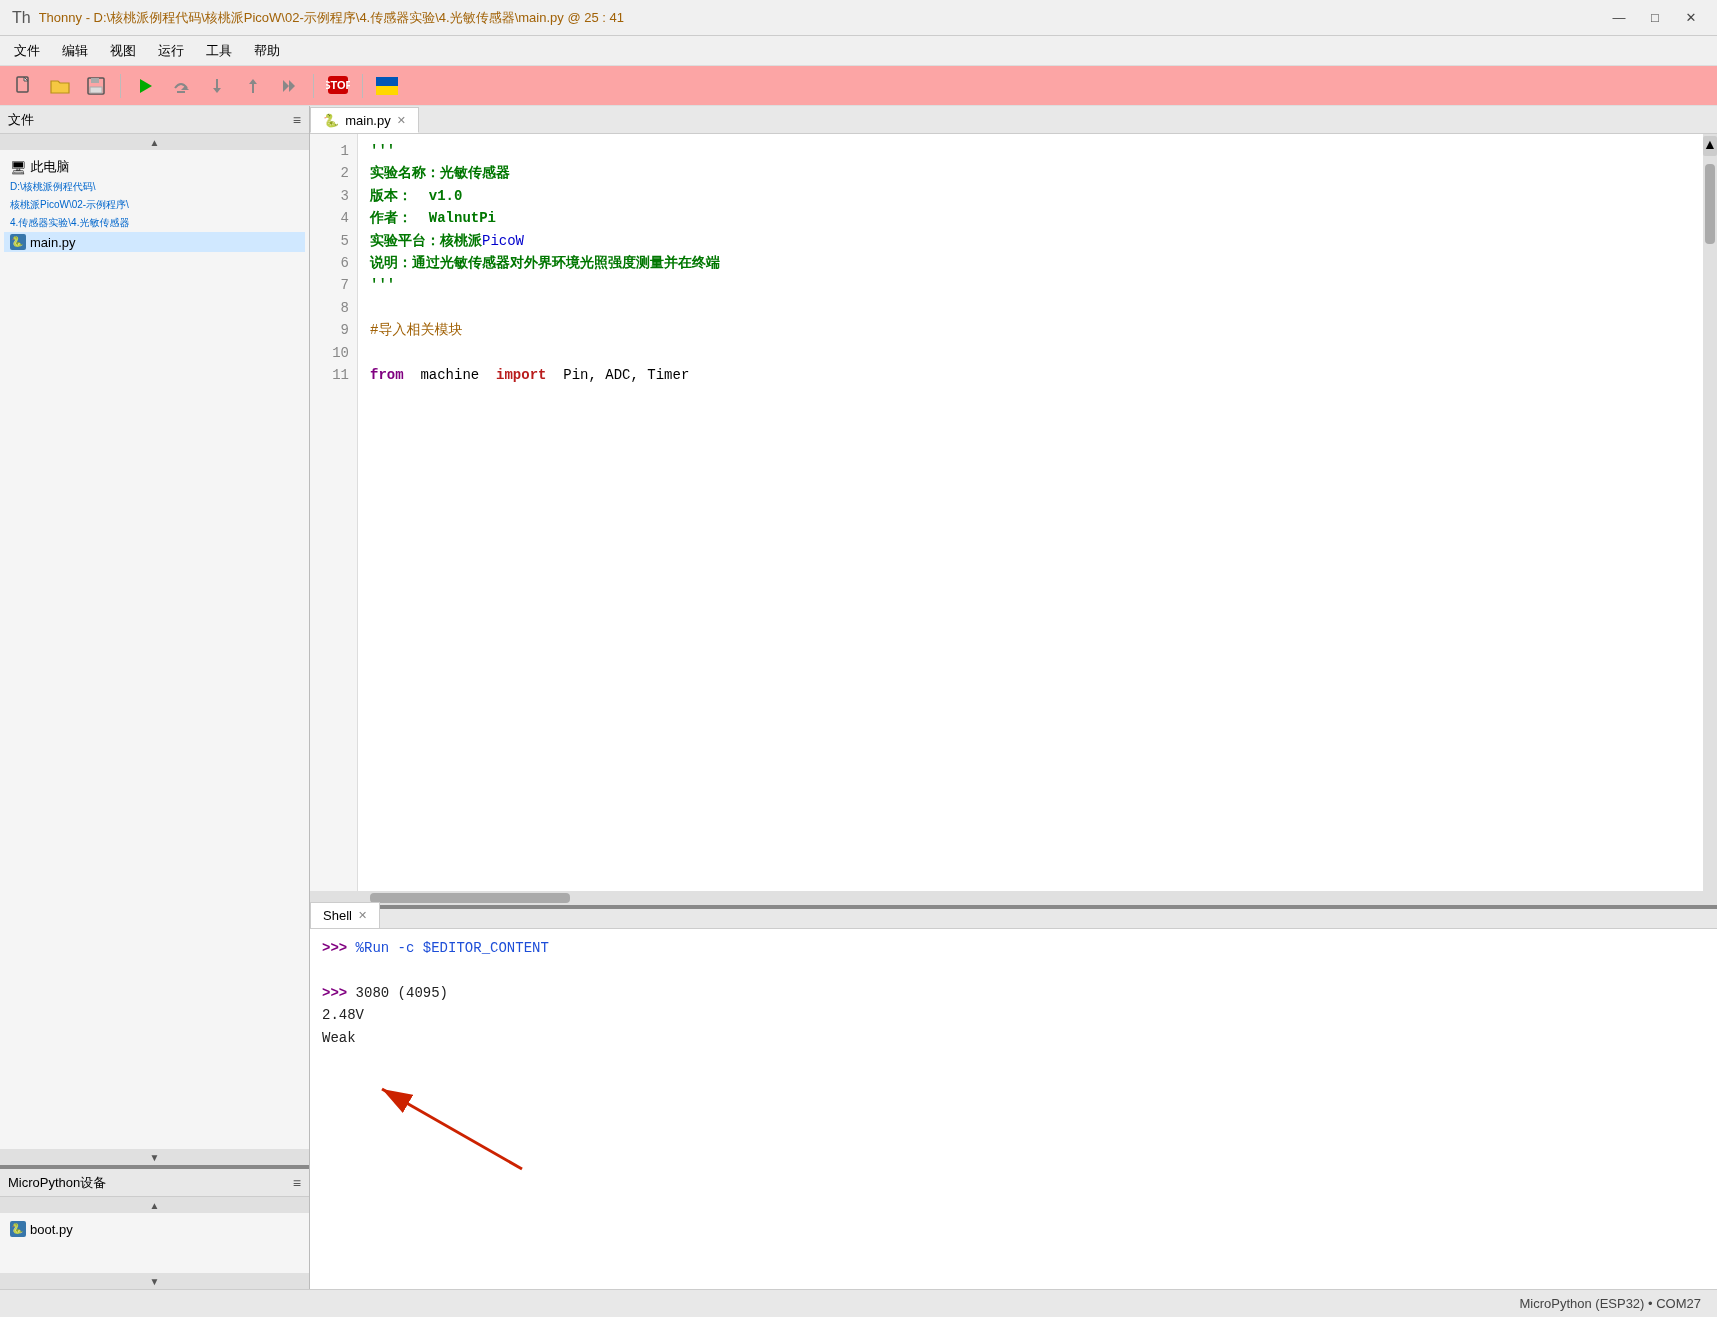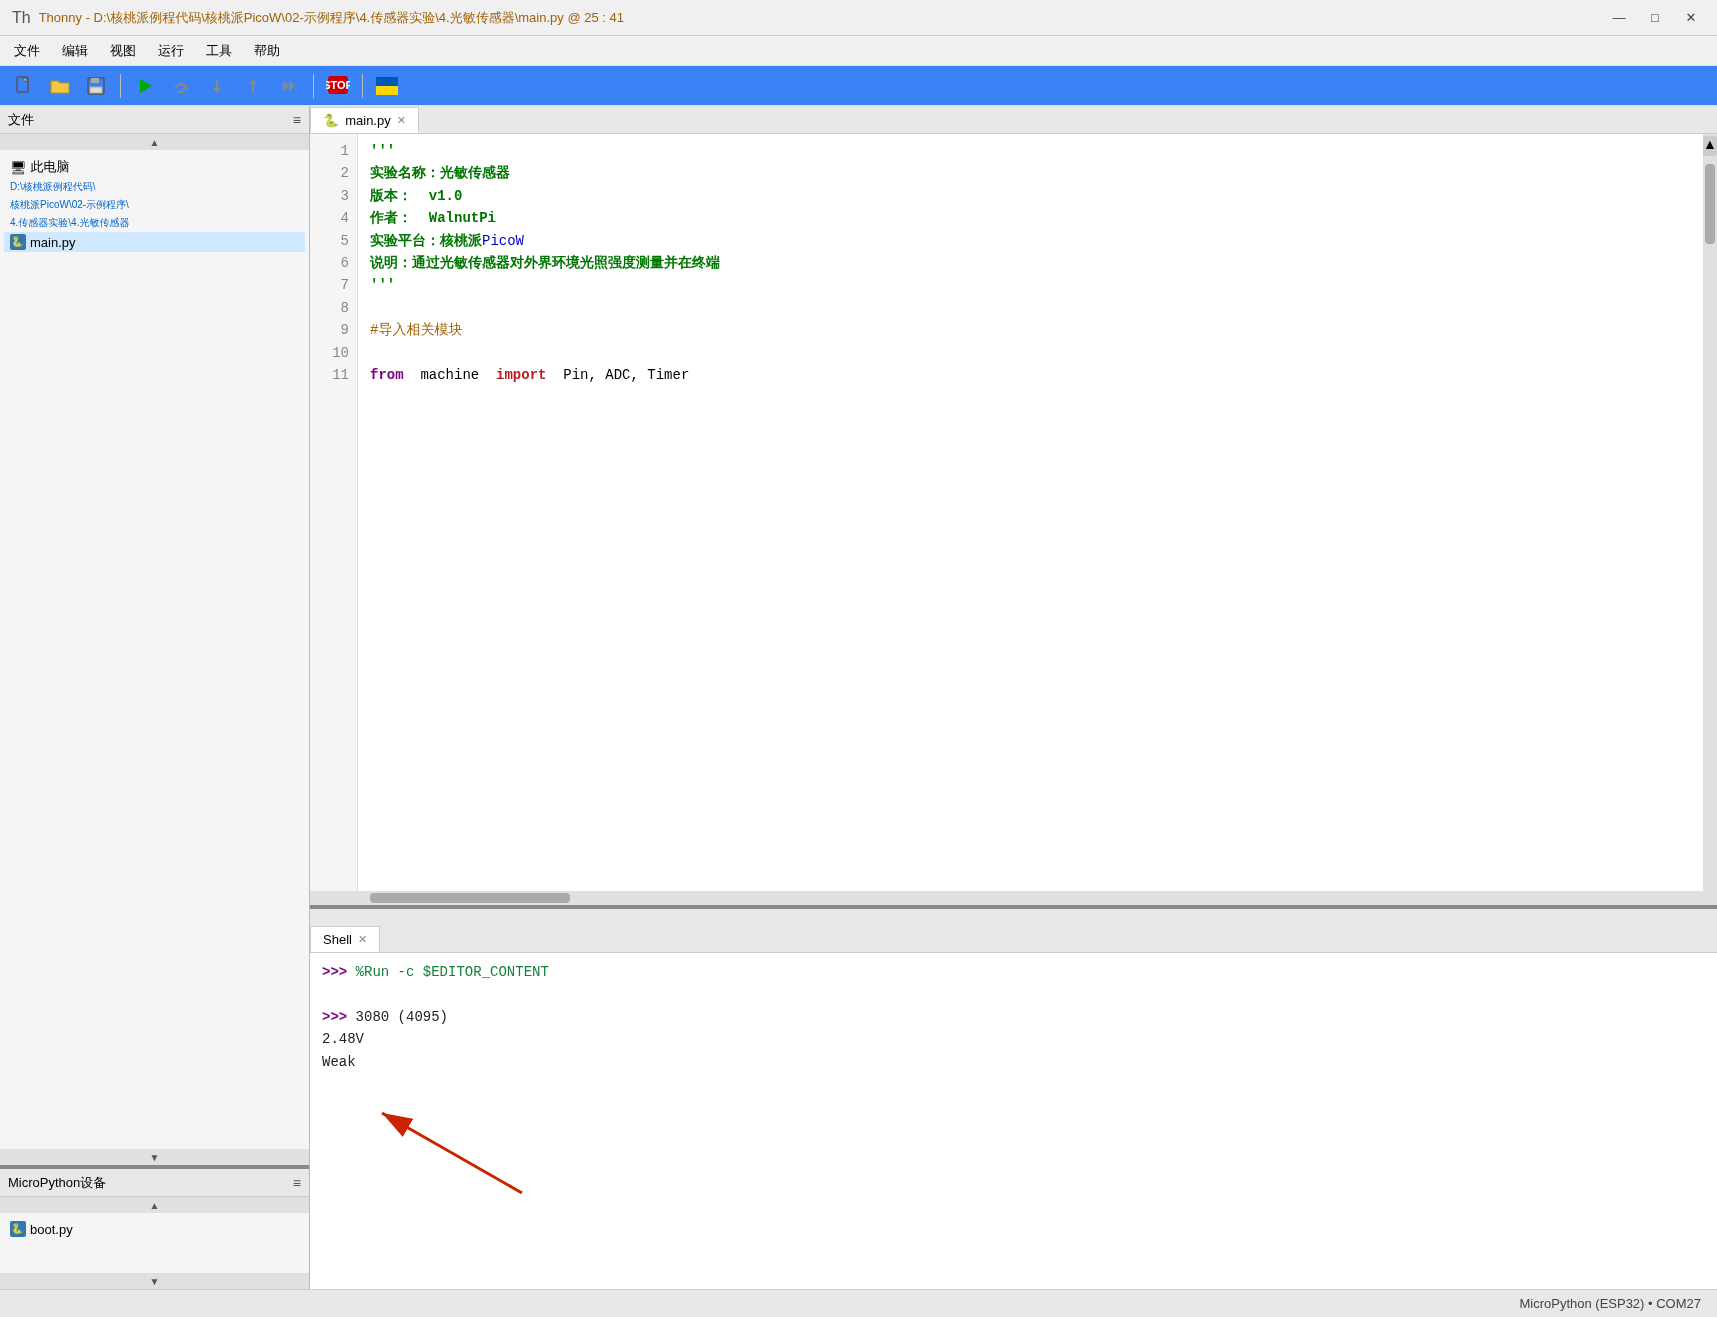--- a/index.html
+++ b/index.html
@@ -61,21 +61,21 @@
     }
     .menu-item {
       padding: 4px 10px;
       font-size: 13px;
       cursor: pointer;
       border-radius: 3px;
     }
 
     
     #toolbar {
-      background: #3b82f6;
+      background: #fca5a5;
       height: 40px;
       display: flex;
       align-items: center;
       padding: 0 8px;
       border-bottom: 1px solid #ddd;
       gap: 4px;
     }
     .toolbar-btn {
       width: 32px;
       height: 30px;
@@ -282,21 +282,21 @@
     }
 
     
     #shell-area {
       height: 380px;
       display: flex;
       flex-direction: column;
       background: white;
     }
     .shell-tab-bar {
-      height: 44px;
+      height: 20px;
       background: #e8e8e8;
       display: flex;
       align-items: flex-end;
       border-bottom: 1px solid #ccc;
     }
     .shell-tab {
       height: 26px;
       padding: 0 12px;
       display: flex;
       align-items: center;
@@ -311,21 +311,21 @@
     #shell-content {
       flex: 1;
       padding: 8px 12px;
       font-family: 'Consolas', 'Courier New', monospace;
       font-size: 14px;
       line-height: 1.6;
       overflow-y: auto;
       position: relative;
     }
     .shell-prompt { color: #800080; font-weight: bold; }
-    .shell-cmd { color: #15803d; }
+    .shell-cmd { color: #1d4ed8; }
     .shell-output { color: #222; }
 
     
     #statusbar {
       height: 28px;
       background: #e8e8e8;
       display: flex;
       align-items: center;
       justify-content: flex-end;
       padding: 0 16px;

